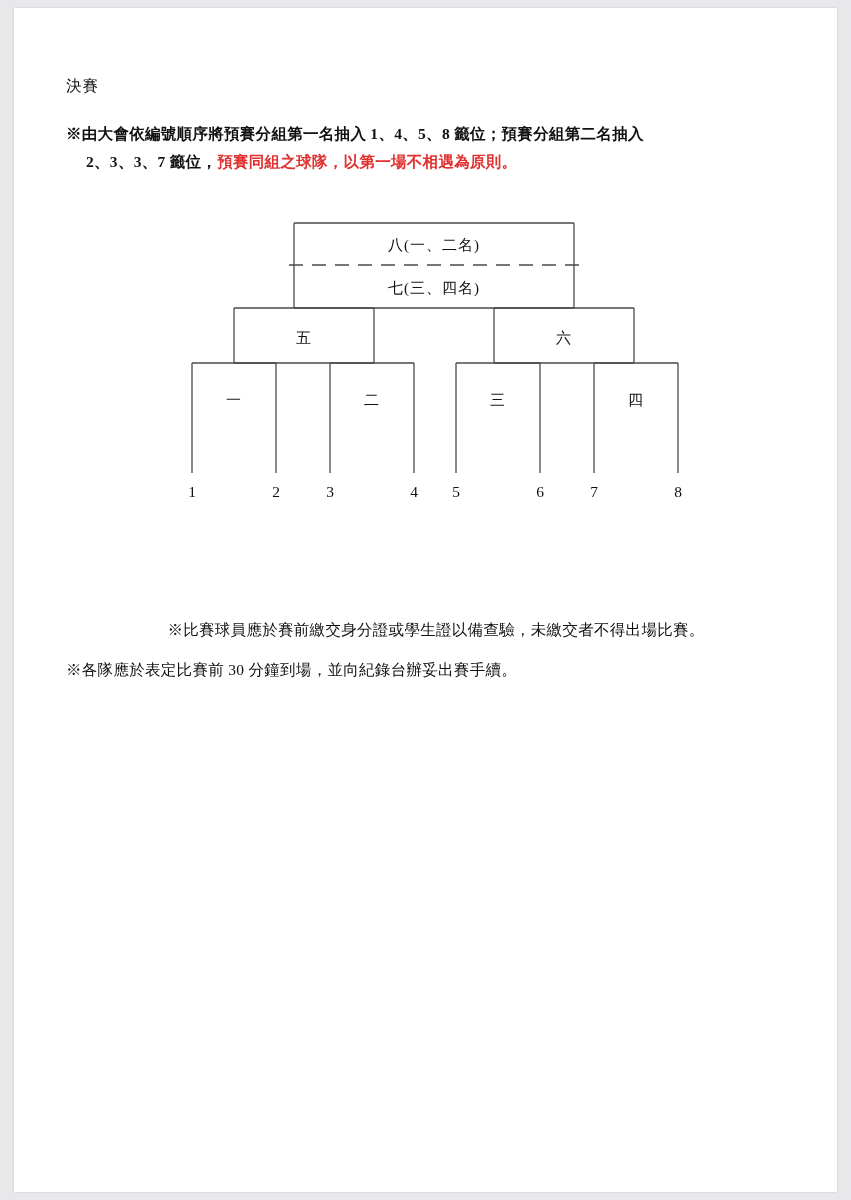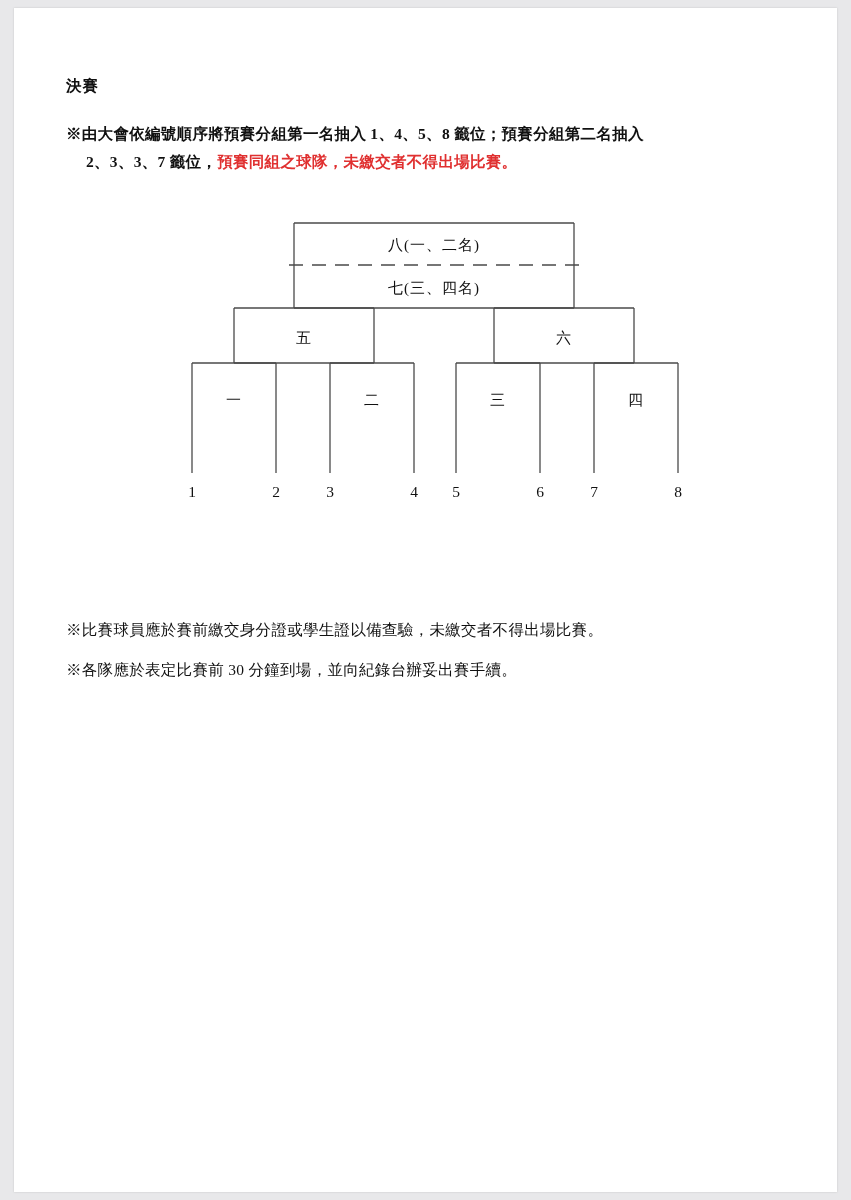--- a/index.html
+++ b/index.html
@@ -27,21 +27,21 @@
     left: 0;
     top: 0;
     width: 823px;
     height: 1184px;
   }
   .heading {
     position: absolute;
     left: 52px;
     top: 68px;
     font-size: 15.5px;
-    font-weight: bold;
+    font-weight: normal;
     letter-spacing: 1px;
     color: #111;
   }
   .note {
     position: absolute;
     font-size: 15.5px;
     color: #111;
     line-height: 28px;
     letter-spacing: 0.3px;
   }
@@ -55,20 +55,21 @@
     display: block;
     padding-left: 20px;
   }
   .red {
     color: #e03030;
   }
   .note-2 {
     left: 52px;
     top: 608px;
     width: 740px;
+    text-align: center;
   }
   .note-3 {
     left: 52px;
     top: 648px;
     width: 740px;
   }
 
   
   #bracket {
     position: absolute;
@@ -109,21 +110,21 @@
 <body>
 
 <div id="page">
   <div class="doc-body">
 
     <div class="heading">決賽</div>
 
     <div class="note note-1">
       <span>※由大會依編號順序將預賽分組第一名抽入 1、4、5、8 籤位；預賽分組第二名抽入</span>
       <span class="line2">
-        <span>2、3、3、7 籤位，</span><span class="red">預賽同組之球隊，未繳交者不得出場比賽。</span>
+        <span>2、3、3、7 籤位，</span><span class="red">預賽同組之球隊，以第一場不相遇為原則。</span>
       </span>
     </div>
 
     <div id="bracket">
       <svg width="600" height="300" viewBox="0 0 600 300" xmlns="http://www.w3.org/2000/svg">
 
         <path class="bk-line" d="M 160 10 L 440 10"></path>
         <path class="bk-line" d="M 160 10 L 160 95"></path>
         <path class="bk-line" d="M 440 10 L 440 95"></path>
 

